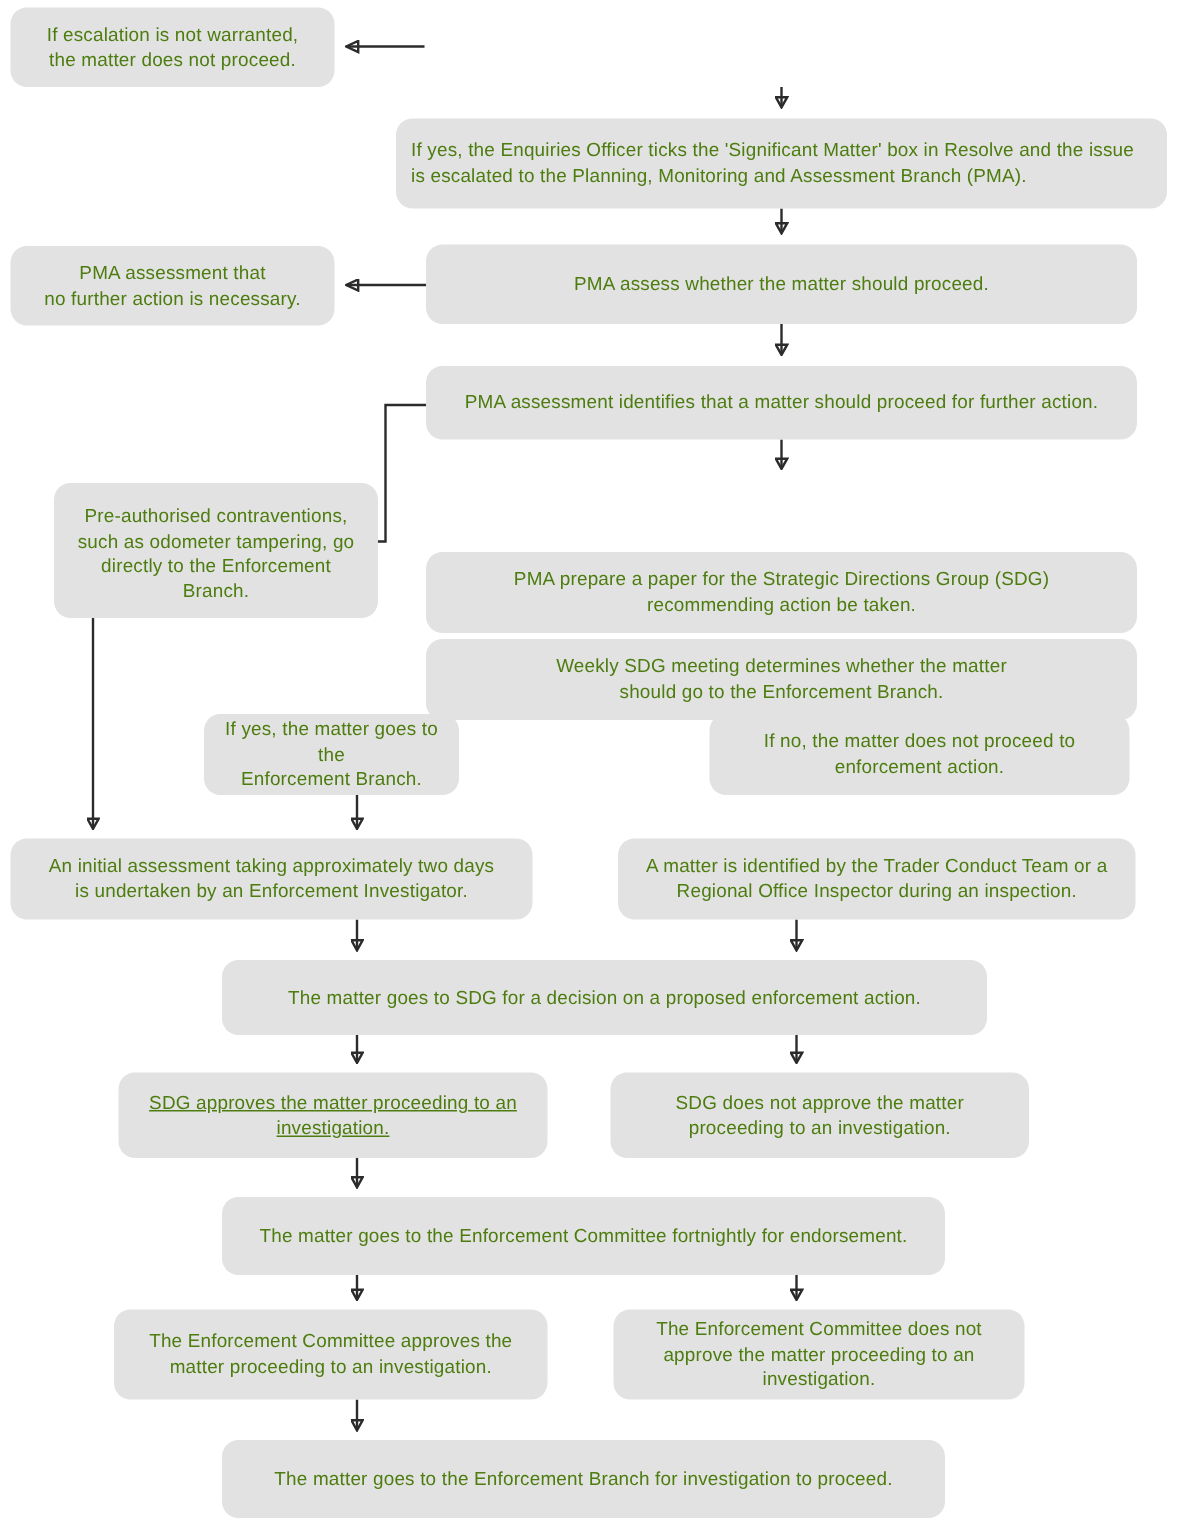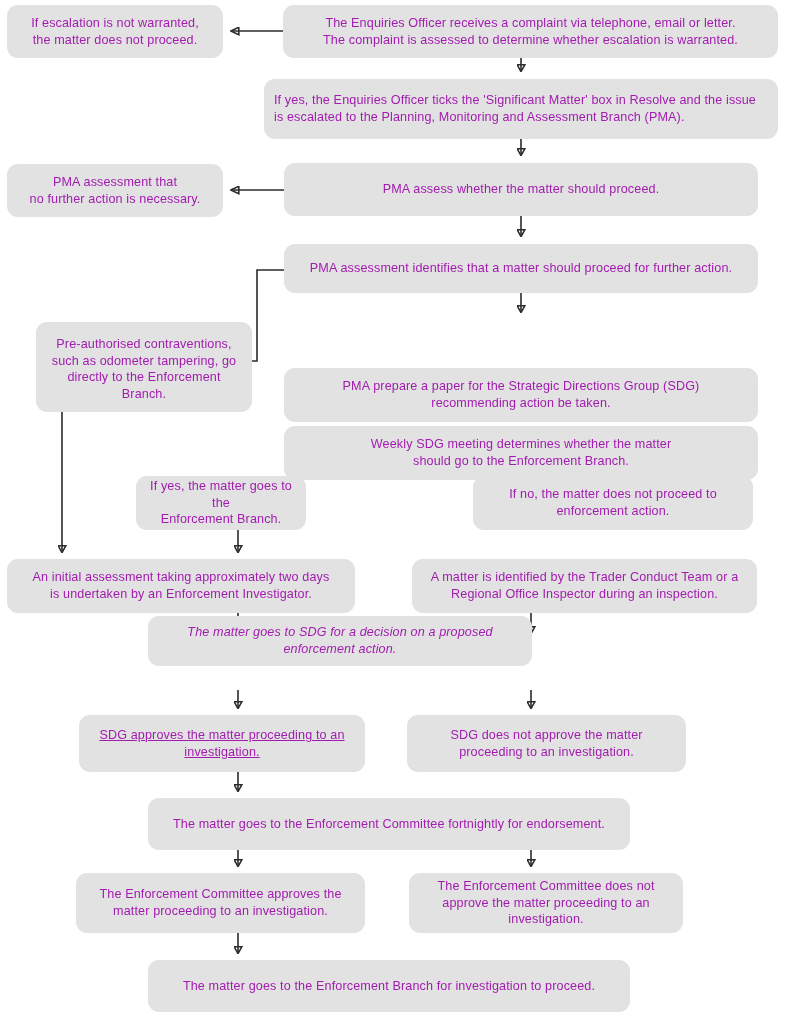--- a/index.html
+++ b/index.html
@@ -17,21 +17,21 @@
   }
   .node {
     position: absolute;
     box-sizing: border-box;
     background: #e2e2e2;
     border-radius: 11px;
     display: flex;
     align-items: center;
     justify-content: center;
     text-align: center;
-    color: #a21caf;
+    color: #4d7c0f;
     font-size: 12.6px;
     line-height: 1.33;
     padding: 4px 10px;
     letter-spacing: 0.01em;
   }
   .node span {
     display: block;
     width: 100%;
   }
   svg.edges {
@@ -102,24 +102,20 @@
     <line x1="531" y1="850" x2="531" y2="866" marker-end="url(#arrowdown)"></line>
 
     <line x1="238" y1="933" x2="238" y2="953" marker-end="url(#arrowdown)"></line>
   </svg>
 
   <div class="node" style="left:7px;top:5px;width:216px;height:53px;">
     <span style="white-space: pre-line;">If escalation is not warranted,
 the matter does not proceed.</span>
   </div>
 
-  <div class="node" style="left:283px;top:5px;width:495px;height:53px;">
-    <span style="white-space: pre-line;">The Enquiries Officer receives a complaint via telephone, email or letter.
-The complaint is assessed to determine whether escalation is warranted.</span>
-  </div>
 
   <div class="node" style="left:264px;top:79px;width:514px;height:60px;">
     <span style="text-align:left;">If yes, the Enquiries Officer ticks the 'Significant Matter' box in Resolve and the issue is escalated to the  Planning, Monitoring and Assessment Branch (PMA).</span>
   </div>
 
   <div class="node" style="left:7px;top:164px;width:216px;height:53px;">
     <span style="white-space: pre-line;">PMA assessment that
 no further action is necessary.</span>
   </div>
 
@@ -158,21 +154,21 @@
   <div class="node" style="left:7px;top:559px;width:348px;height:54px;">
     <span style="white-space: pre-line;">An initial assessment taking approximately two days
 is undertaken by an Enforcement Investigator.</span>
   </div>
 
   <div class="node" style="left:412px;top:559px;width:345px;height:54px;">
     <span style="white-space: pre-line;">A matter is identified by the Trader Conduct Team or a
 Regional Office Inspector during an inspection.</span>
   </div>
 
-  <div class="node" style="left:148px;top:616px;width:384px;height:50px;font-style:italic;">
+  <div class="node" style="left:148px;top:640px;width:510px;height:50px;">
     <span>The matter goes to SDG for a decision on a proposed enforcement action.</span>
   </div>
 
   <div class="node" style="left:79px;top:715px;width:286px;height:57px;text-decoration:underline;">
     <span style="white-space: pre-line;">SDG approves the matter proceeding to an
 investigation.</span>
   </div>
 
   <div class="node" style="left:407px;top:715px;width:279px;height:57px;">
     <span style="white-space: pre-line;">SDG does not approve the matter

